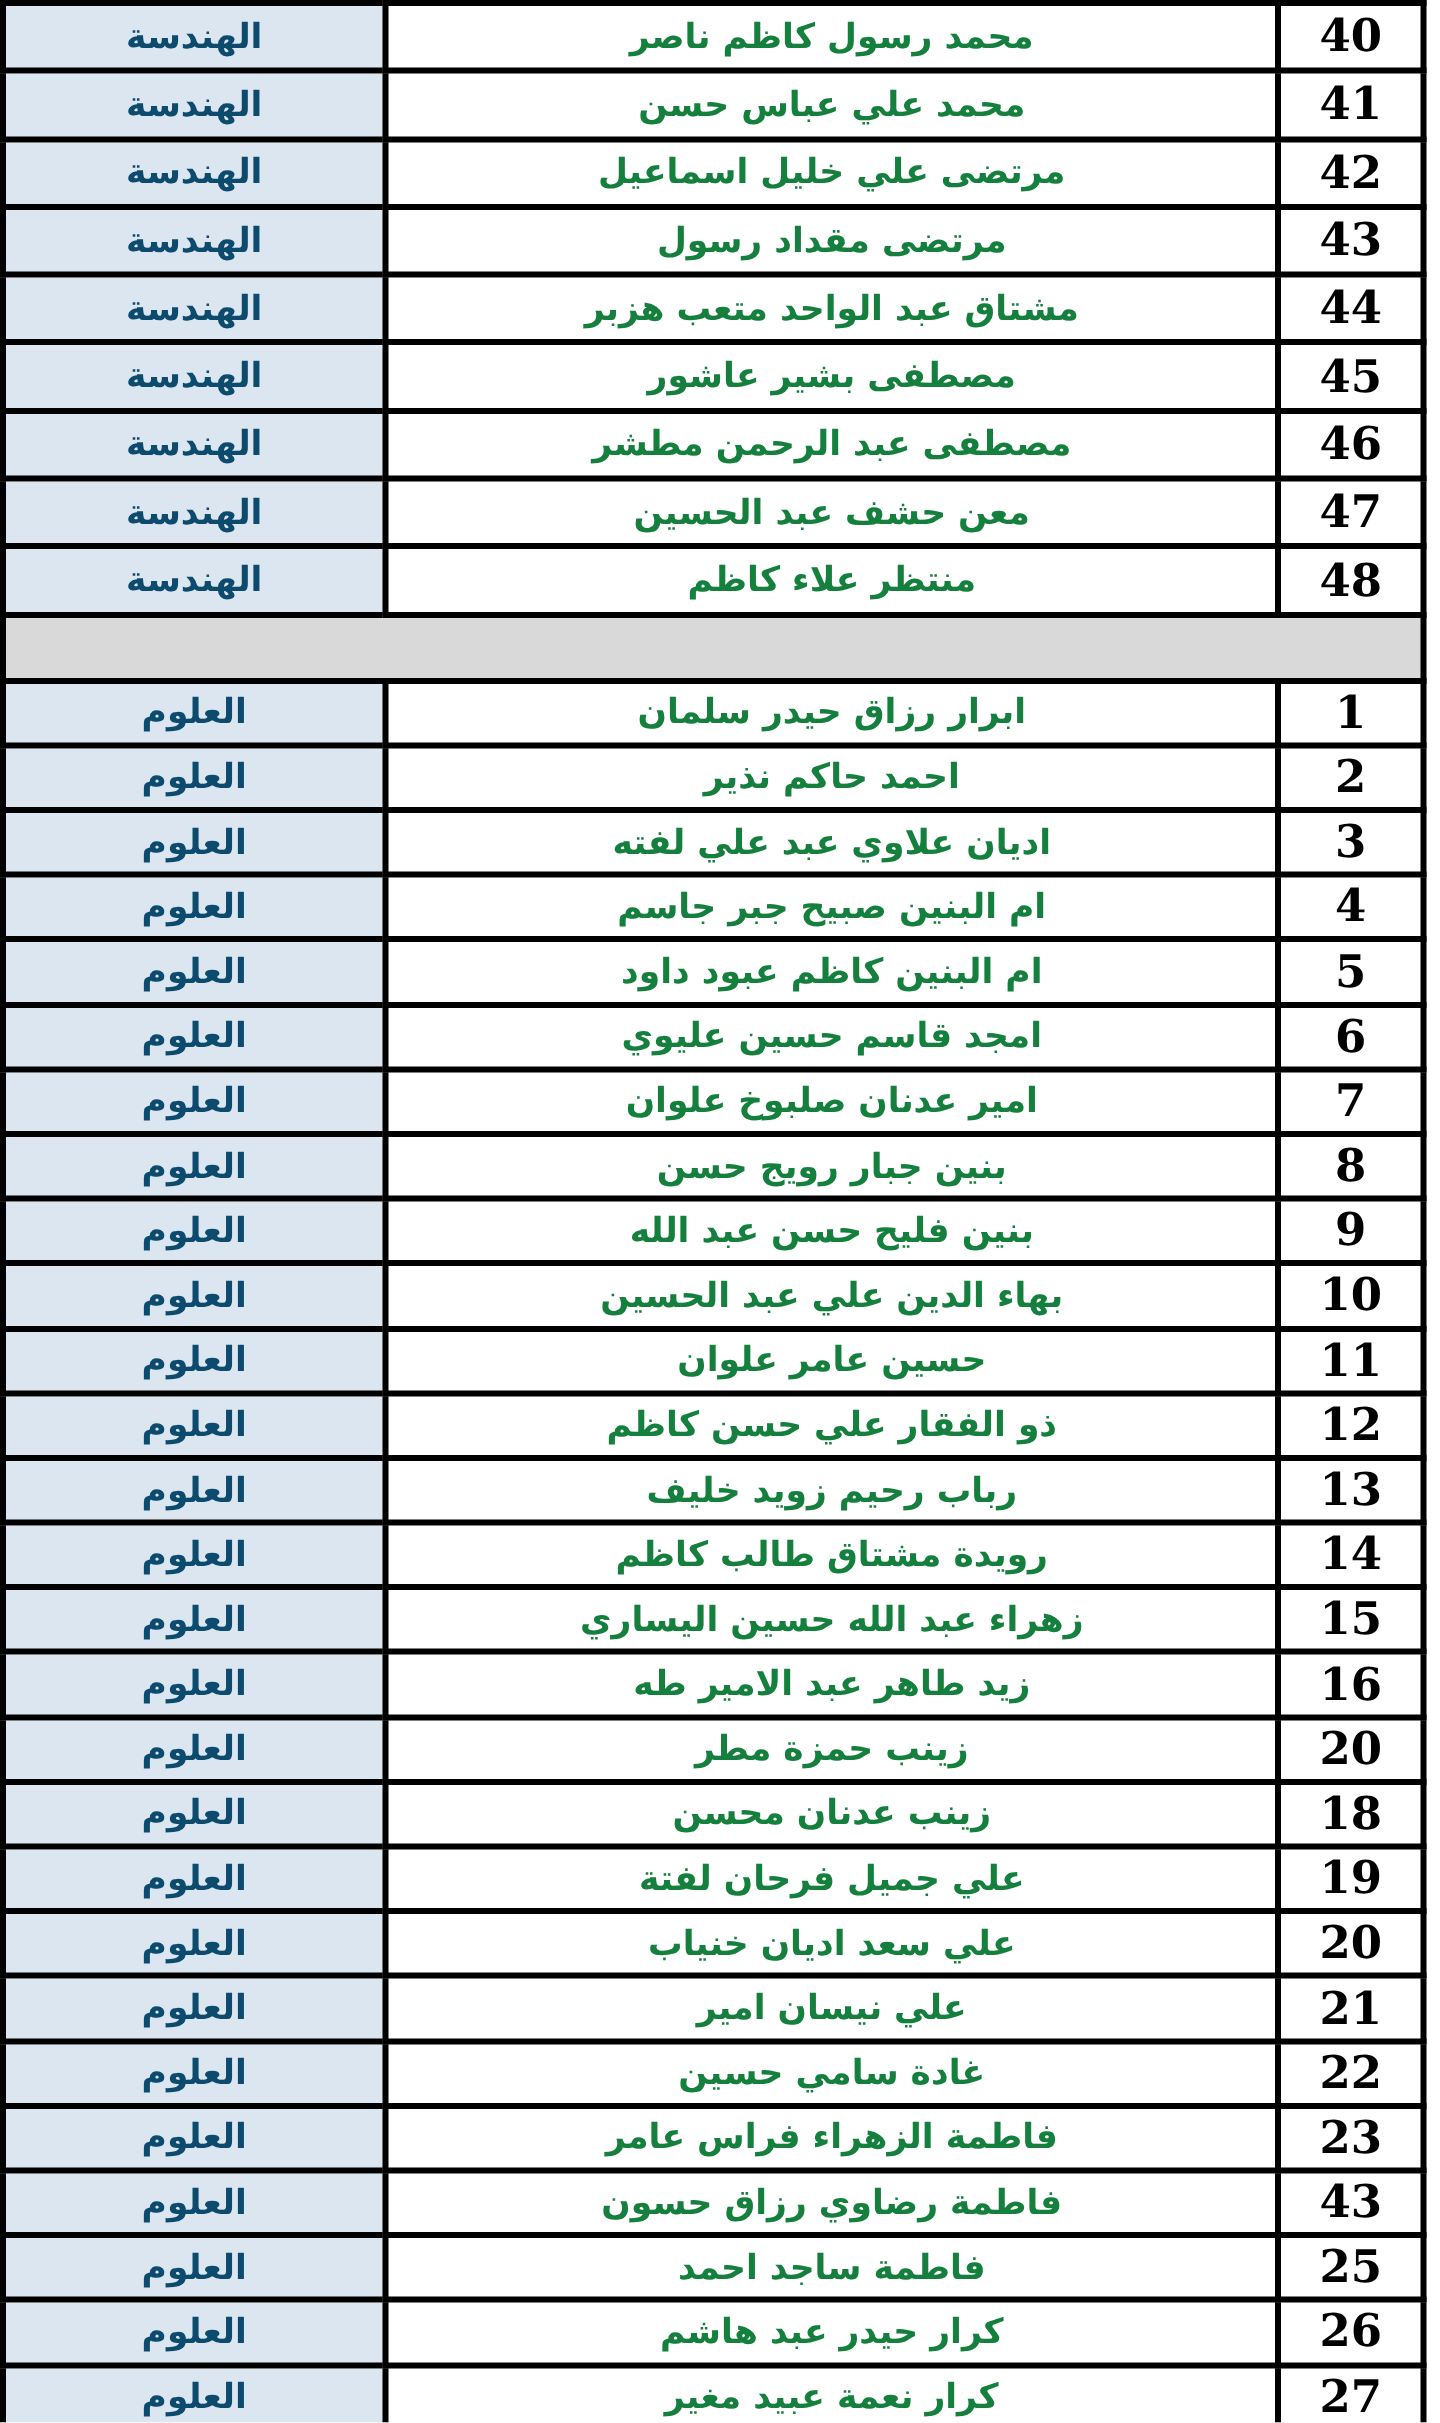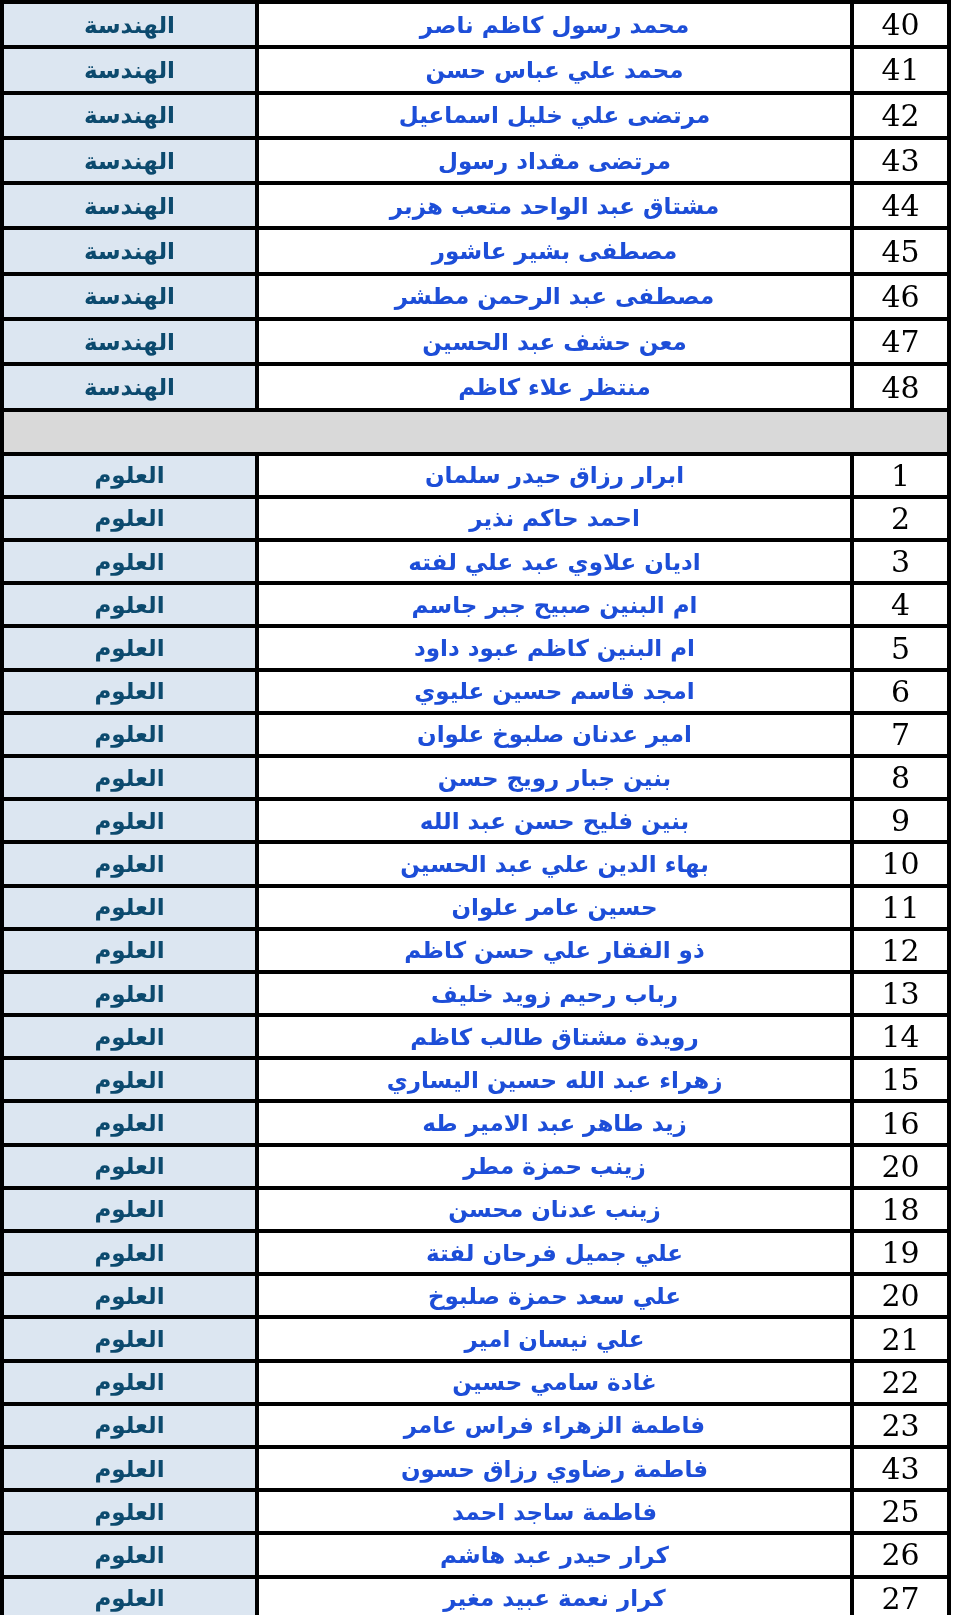--- a/index.html
+++ b/index.html
@@ -37,29 +37,29 @@
   col.c-name { width: 595px; }
   col.c-dept { width: 255px; }
 
   tr.row-eng { height: 45.3px; }
   tr.row-sci { height: 43.2px; }
   tr.row-sep { height: 44px; }
 
   td.num-cell {
     background: var(--row-bg, #fff);
     font-family: "DejaVu Serif", "Liberation Serif", serif;
-    font-weight: normal;
+    font-weight: bold;
     font-size: 30px;
     color: #000;
   }
   td.name-cell {
     background: var(--row-bg, #fff);
     font-weight: bold;
     font-size: 23px;
-    color: #1d4ed8;
+    color: #15803d;
   }
   td.dept-cell {
     background: var(--dept-bg, #dce6f1);
     font-weight: bold;
     font-size: 23px;
     color: #0c4a6e;
     border-left: none; 
   }
   td.sep-cell {
     background: var(--sep-bg, #d9d9d9);
@@ -215,21 +215,21 @@
           <td class="name-cell">زينب عدنان محسن</td>
           <td class="dept-cell">العلوم</td>
         </tr>
         <tr class="row-sci">
           <td class="num-cell">19</td>
           <td class="name-cell">علي جميل فرحان لفتة</td>
           <td class="dept-cell">العلوم</td>
         </tr>
         <tr class="row-sci">
           <td class="num-cell">20</td>
-          <td class="name-cell">علي سعد حمزة صلبوخ</td>
+          <td class="name-cell">علي سعد اديان خنياب</td>
           <td class="dept-cell">العلوم</td>
         </tr>
         <tr class="row-sci">
           <td class="num-cell">21</td>
           <td class="name-cell">علي نيسان امير</td>
           <td class="dept-cell">العلوم</td>
         </tr>
         <tr class="row-sci">
           <td class="num-cell">22</td>
           <td class="name-cell">غادة سامي حسين</td>

